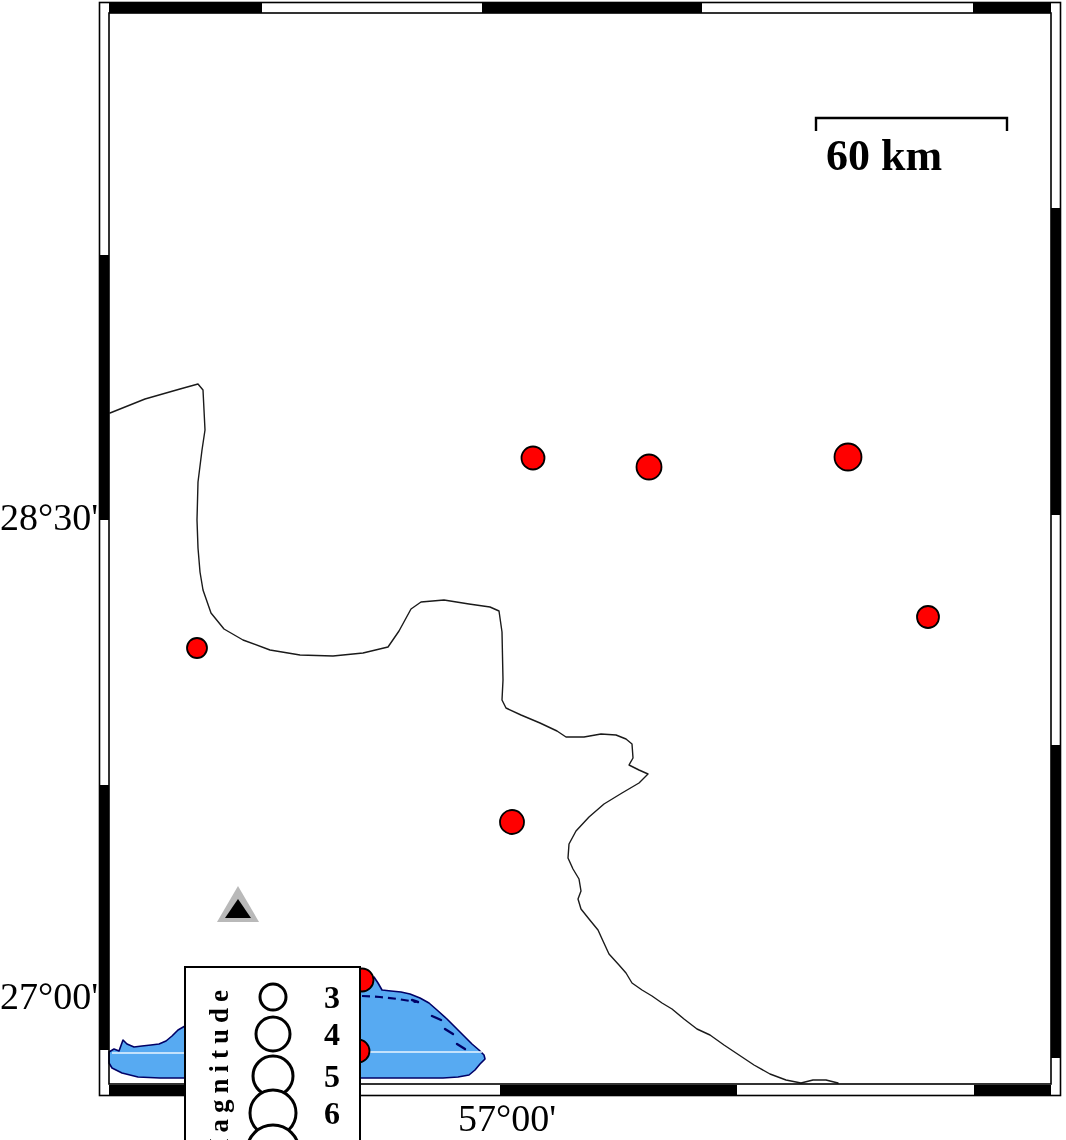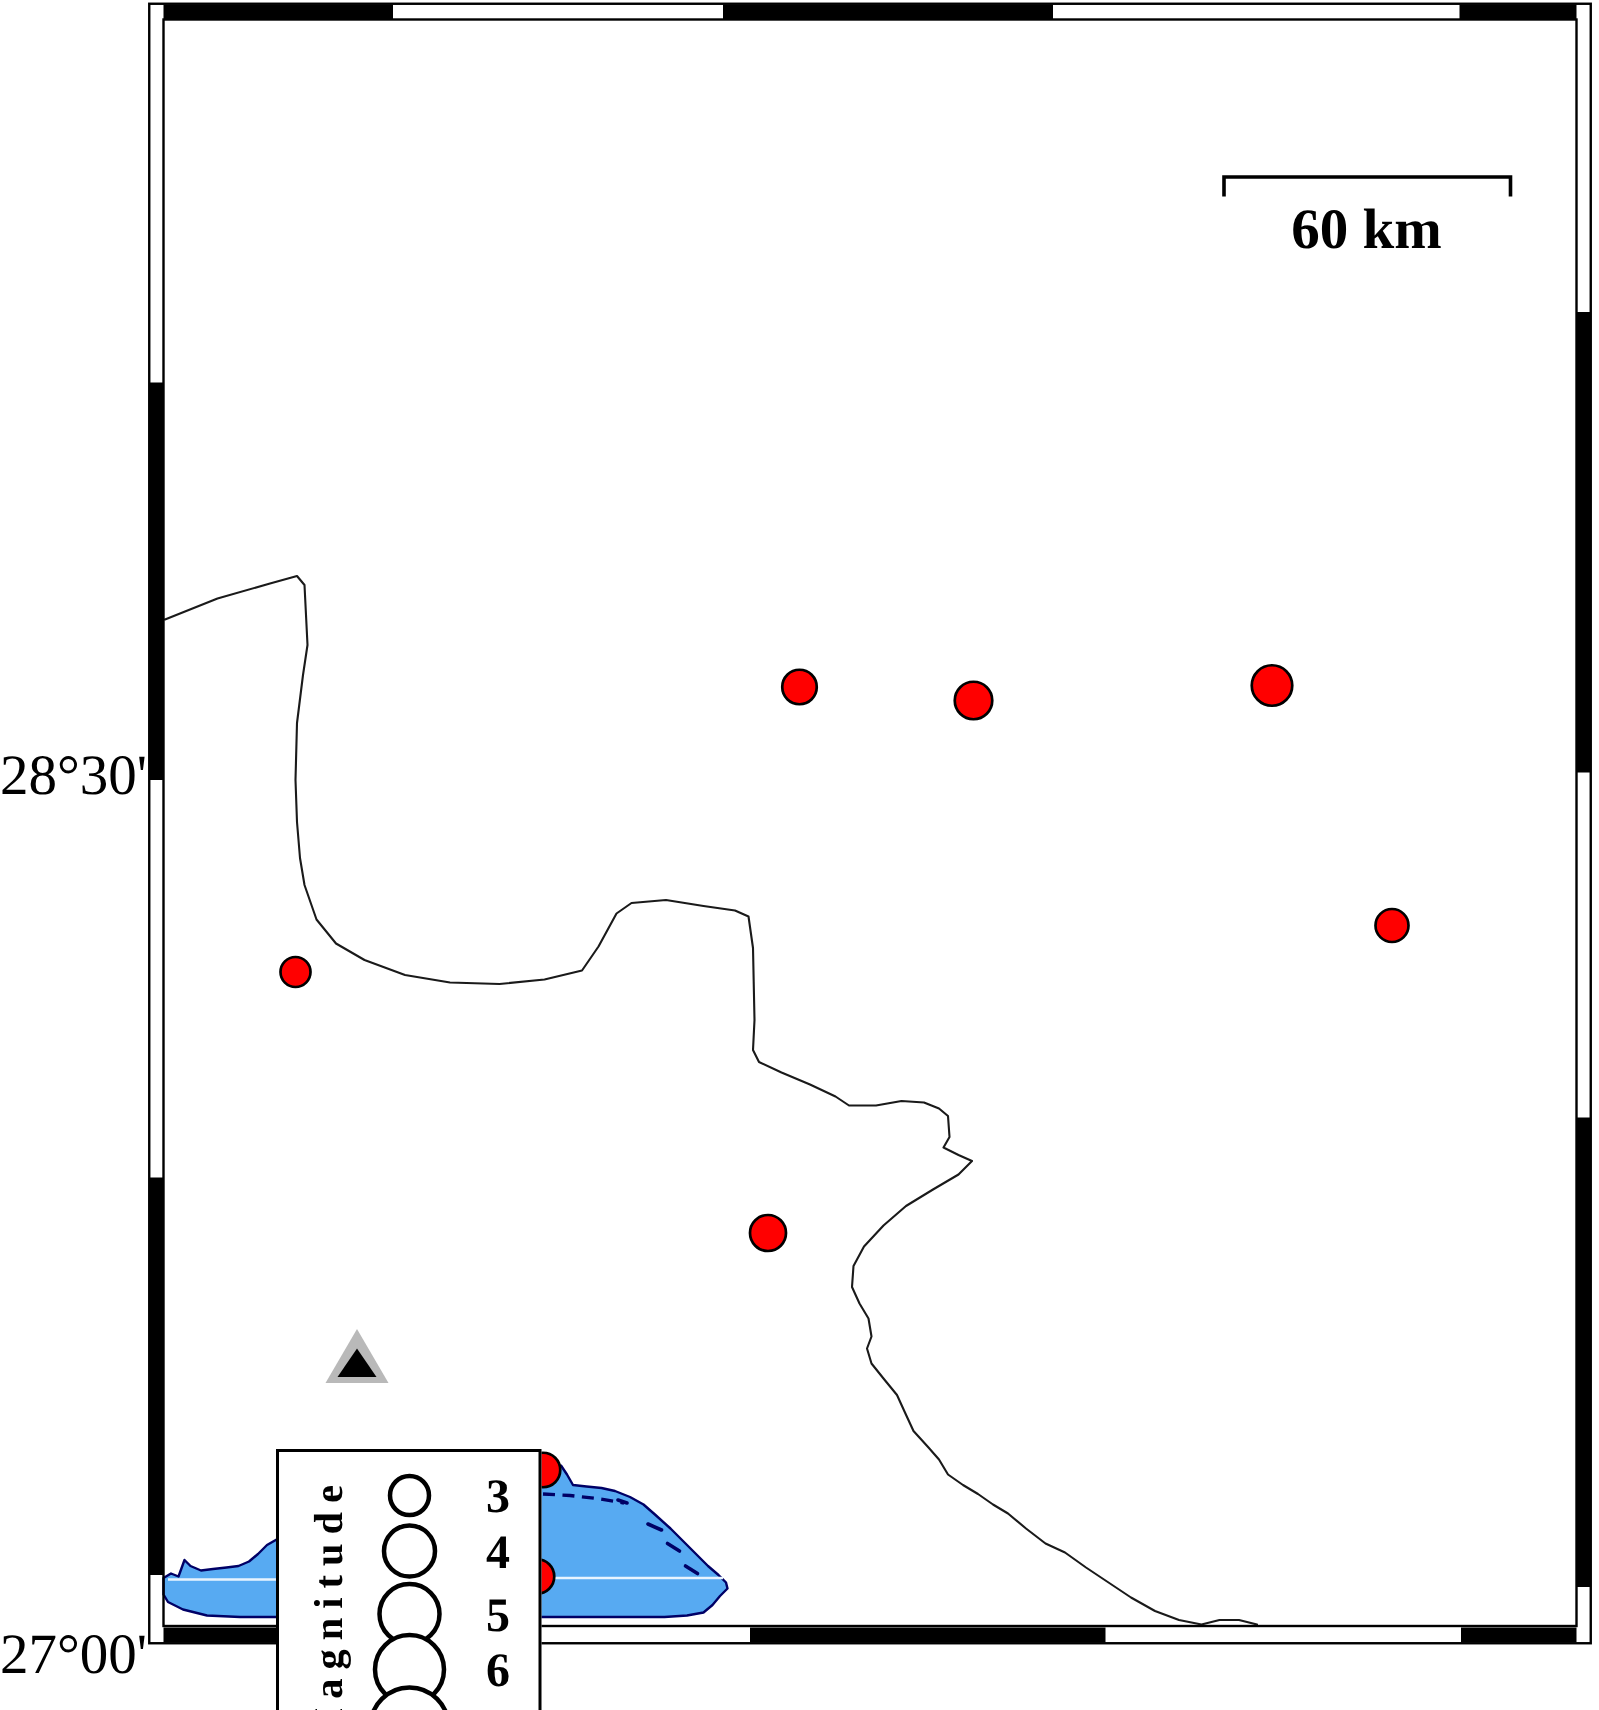--- a/index.html
+++ b/index.html
@@ -9,22 +9,22 @@
     background:#fff;font-family:"Liberation Serif","DejaVu Serif",serif;
   }
   #map-svg{position:absolute;left:0;top:0;}
   .axis-label{
     position:absolute;font-weight:normal;font-size:38px;color:#000;
     line-height:1;white-space:nowrap;
   }
   .axis-label.left{width:90px;text-align:right;left:0;}
   .axis-label.bottom{width:180px;text-align:center;}
   #scale-label{
-    position:absolute;left:826px;top:134px;width:170px;text-align:center;
-    font-weight:bold;font-size:38px;color:#000;line-height:1;
+    position:absolute;left:826px;top:134px;width:170px;
+    font-weight:bold;font-size:44px;color:#000;line-height:1;
   }
   #legend{
     position:absolute;left:184px;top:966px;width:177px;height:210px;
     background:#fff;border:2px solid #000;box-sizing:border-box;
   }
   #legend svg{position:absolute;left:0;top:0;}
   .legend-num{font-family:"Liberation Serif","DejaVu Serif",serif;font-weight:bold;font-size:32px;}
   .legend-title{font-family:"Liberation Serif","DejaVu Serif",serif;font-weight:bold;font-size:27px;letter-spacing:6px;}
 </style>
 </head>
@@ -86,21 +86,22 @@
         <rect x="1051" y="745" width="9" height="313"></rect>
       </g>
       <rect x="99.5" y="2.5" width="961" height="1093" fill="none" stroke-width="1.6" stroke="#000000"></rect>
       <rect x="109" y="13" width="942" height="1071" fill="none" stroke-width="1.6" stroke="#000000"></rect>
     </g>
 
     <path fill="none" stroke-width="2.4" d="M816,131 L816,118 L1007,118 L1007,131" stroke="#000000"></path>
   </svg>
 
   <div class="axis-label left" style="top:498px;">28°30'</div>
-  <div class="axis-label left" style="top:1084px;">27°00'</div>
+  <div class="axis-label left" style="top:977px;">27°00'</div>
+  <div class="axis-label bottom" style="left:417px;top:1099px;">57°00'</div>
 
   <div id="scale-label">60 km</div>
 
   <div id="legend">
     <svg width="173" height="206">
       <text class="legend-title" transform="rotate(-90)" x="-16" y="42" text-anchor="end">Magnitude</text>
       <g id="legend-entries">
           <circle cx="87" cy="29" r="13" fill="#ffffff" stroke="#000000" stroke-width="3"></circle>
           <text x="146" y="40" text-anchor="middle" class="legend-num">3</text>
           <circle cx="87" cy="66" r="17" fill="#ffffff" stroke="#000000" stroke-width="3"></circle>

